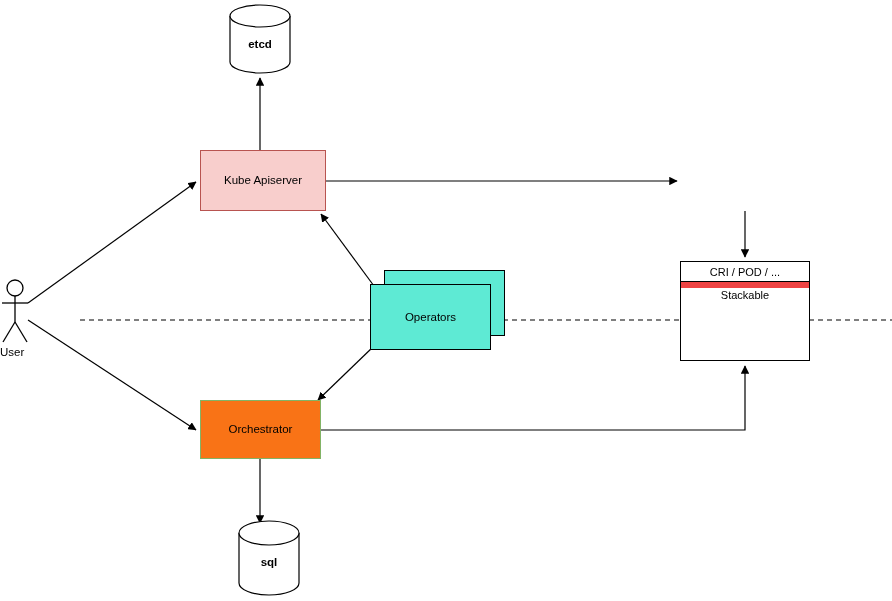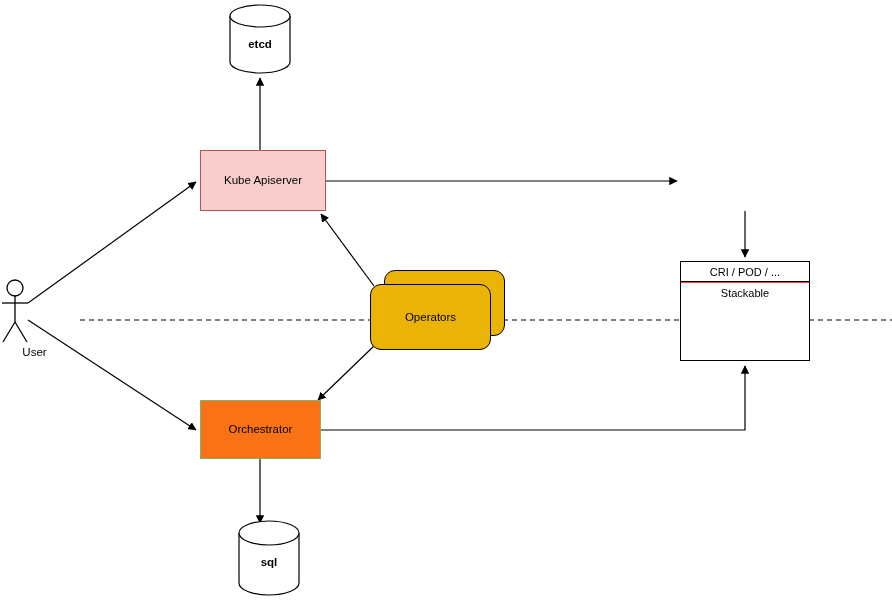--- a/index.html
+++ b/index.html
@@ -63,58 +63,57 @@
   }
   .agents-cell.top {
     height: 20px;
     border-bottom: 1px solid #000000;
   }
   .agents-cell.mid {
     flex: 1 1 auto;
   }
   .agents-cell.bottom {
     height: 20px;
-    border-top: 1px solid #ef4444;
+    border-top: 6px solid #ef4444;
   }
   .cyl {
     position: absolute;
   }
   .cyl-label {
     position: absolute;
     width: 100%;
     text-align: center;
     font-size: 11.5px;
     color: #000000;
     font-weight: bold;
   }
   .stack-wrap {
     position: absolute;
   }
   .stack-card {
     position: absolute;
     box-sizing: border-box;
     border: 1px solid #000000;
-    background: #eab308;
-    border-radius: 11px;
+    background: #5eead4;
+    border-radius: 0;
     text-align: center;
   }
   .stack-card.front {
     display: flex;
     align-items: center;
     justify-content: center;
     font-size: 11.5px;
     color: #000000;
   }
   .actor-label {
     position: absolute;
-    text-align: center;
+    text-align: left;
     font-size: 11.5px;
     color: #000000;
     white-space: nowrap;
-    margin-left: 18px;
   }
 </style>
 </head>
 <body>
 
 <div id="canvas">
 
   <svg id="edge-layer" viewBox="0 0 892 601" width="892" height="601" xmlns="http://www.w3.org/2000/svg">
     <defs>
       <marker id="arrow" viewBox="0 0 10 10" refX="9.2" refY="5" markerWidth="7" markerHeight="7" orient="auto-start-reverse">

